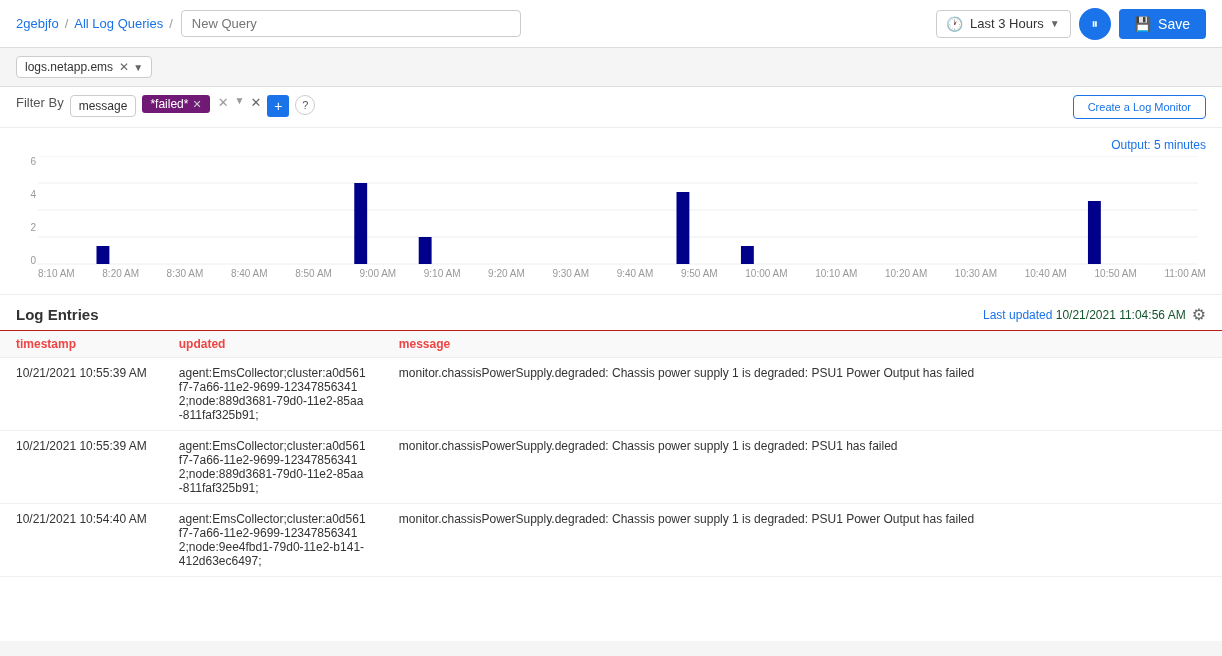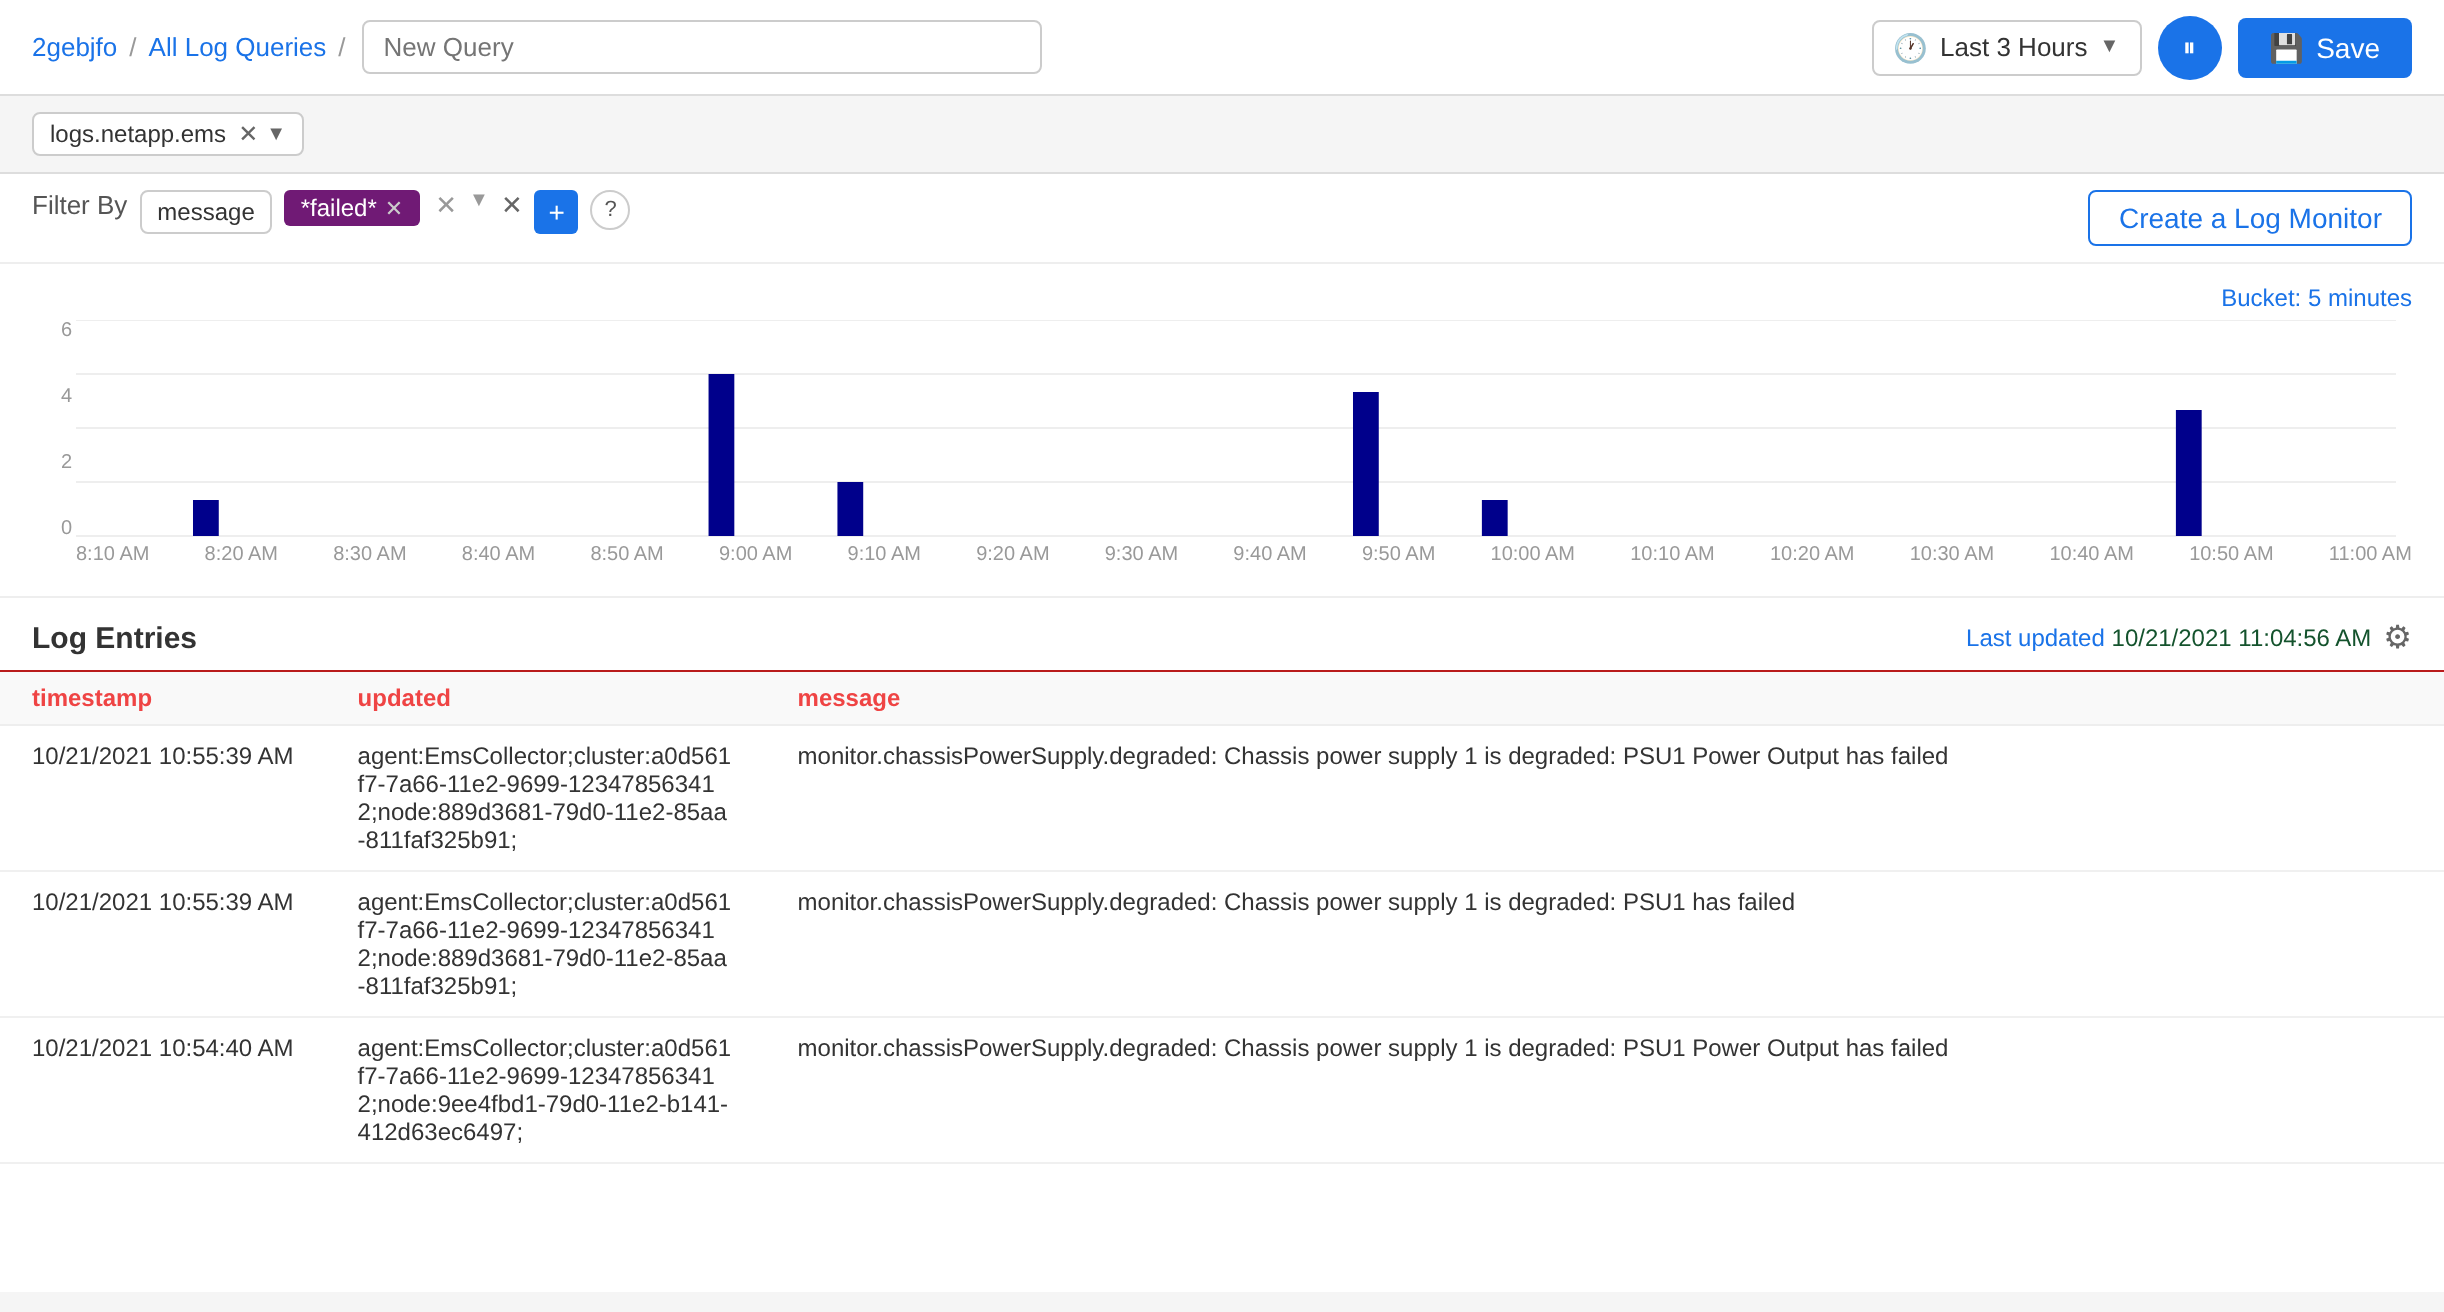--- a/index.html
+++ b/index.html
@@ -153,21 +153,21 @@
       color: #555;
     }
     .create-monitor-btn {
       margin-left: auto;
       border: 1px solid #1a73e8;
       color: #1a73e8;
       background: #fff;
       border-radius: 4px;
       padding: 5px 14px;
       cursor: pointer;
-      font-size: 14px;
+      font-size: 11px;
     }
 
     
     .chart-area {
       background: #fff;
       padding: 10px 16px 8px 16px;
       border-bottom: 1px solid #eee;
       position: relative;
     }
     .bucket-label {
@@ -310,21 +310,21 @@
   <span class="filter-clear">✕</span>
   <button class="filter-add">+</button>
   <div class="filter-help">
     <span>?</span>
   </div>
   <button class="create-monitor-btn">Create a Log Monitor</button>
 </div>
 
 <div class="chart-area">
   <div class="bucket-label">
-    <span>Bucket:</span>
+    <span>Output:</span>
     <span>5 minutes</span>
   </div>
   <div class="chart-container">
     <div class="y-axis">
       <span>6</span>
       <span>4</span>
       <span>2</span>
       <span>0</span>
     </div>
     <svg class="chart-svg" viewBox="0 0 1170 110" preserveAspectRatio="none" style="margin-left:22px; width:calc(100% - 30px);">

